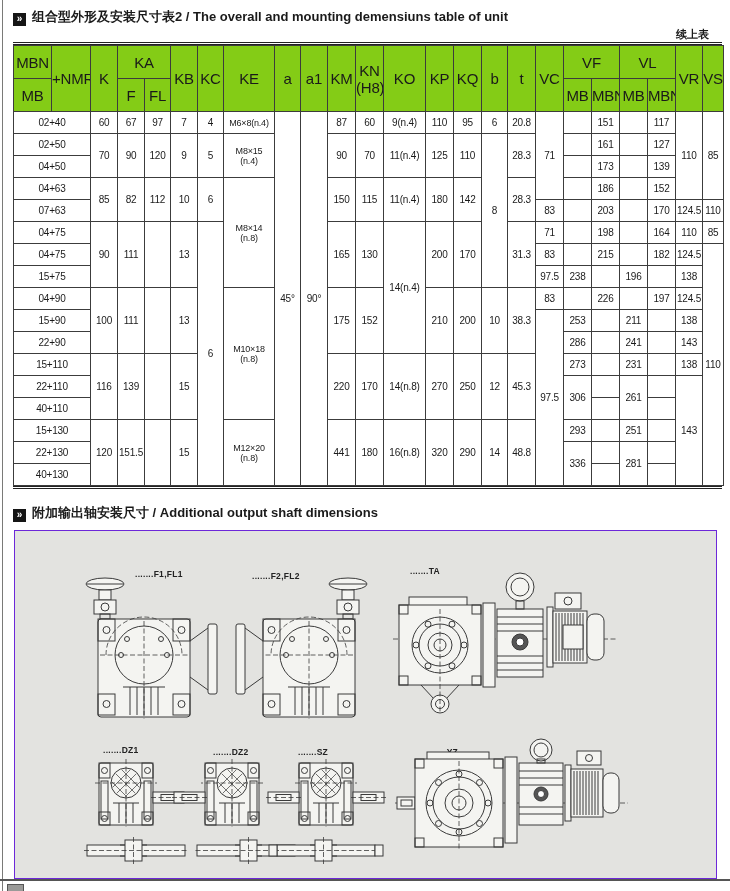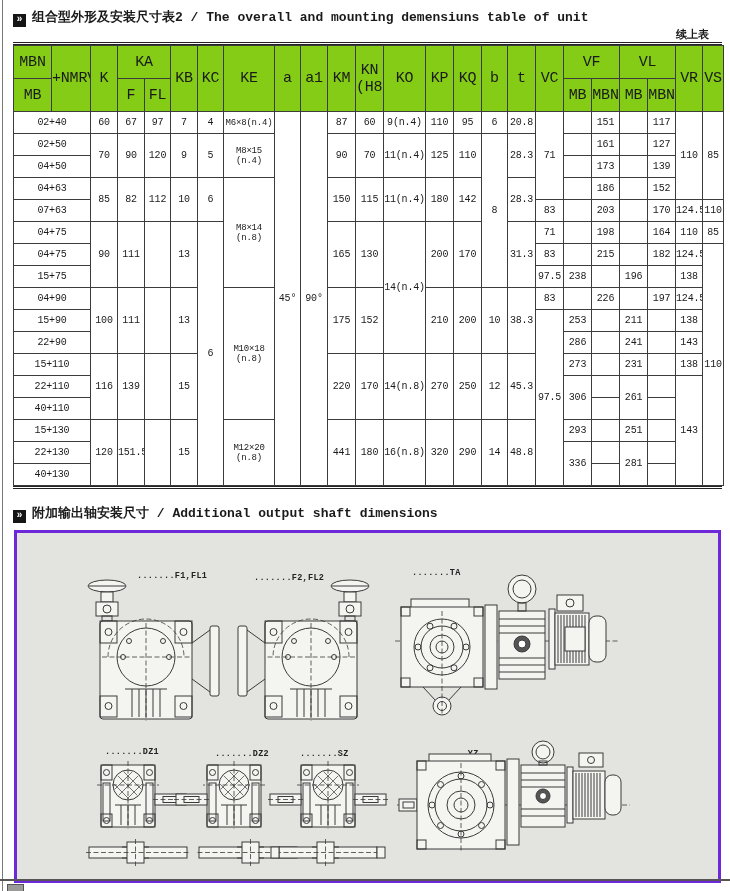--- a/index.html
+++ b/index.html
@@ -1,18 +1,18 @@
 <!DOCTYPE html>
 <html><head>
 <meta charset="utf-8">
 <style>
   html,body { margin:0; padding:0; background:#fff; }
   .page {
     position:relative; width:730px; height:891px; background:#ffffff;
-    font-family:Liberation Mono, monospace; color:#1a1a1a; overflow:hidden;
+    font-family:Liberation Sans, sans-serif; color:#1a1a1a; overflow:hidden;
   }
   .edge-left { position:absolute; left:2px; top:0; width:1px; height:891px; background:#7a7a78; }
 
   .sec-title { position:absolute; left:13px; font-size:13px; font-weight:bold; white-space:nowrap; }
   .title1 { top:8px; }
   .title2 { top:504px; }
   .ticon { display:inline-block; width:13px; height:13px; background:#151515; color:#fff;
            font-size:10px; line-height:12px; text-align:center; margin-right:6px; vertical-align:-1px; }
   .continued { position:absolute; right:21px; top:27px; font-size:11px; font-weight:bold; }
 
@@ -20,21 +20,21 @@
              border-top:3px double #222; border-bottom:3px double #222; }
   table { border-collapse:collapse; table-layout:fixed; width:709px; }
   th, td { border:1px solid #3c3c3c; text-align:center; vertical-align:middle;
            padding:0; white-space:pre-line; overflow:hidden; letter-spacing:-0.2px; }
   thead th { background:#84cc16; font-weight:normal; font-size:15px; height:32px; }
   tbody tr { height:22px; }
   td { font-size:10px; background:#fff; }
   td.ke { font-size:9px;margin-left:28px; }
 
   .drawbox { position:absolute; left:14px; top:530px; width:701px; height:347px;
-             background:#e3e3e0; border:3px solid #6d28d9; }
+             background:#e3e3e0; border:1px solid #6d28d9; }
   .dlabel { position:absolute; font-size:8.5px; font-weight:bold; color:#222; letter-spacing:0.3px; }
 
   .draw { position:absolute; overflow:visible; }
   .draw * { stroke:#3a3a3a; stroke-width:1; fill:none; }
   .draw .fl  { fill:#f4f4f1; }
   .draw .dk  { fill:#555; }
   .draw .wt  { fill:#fff; }
   .draw .dsh { stroke-dasharray:5,2.5; stroke-width:0.8; }
   .draw .htc path { stroke-width:0.7; }
 

